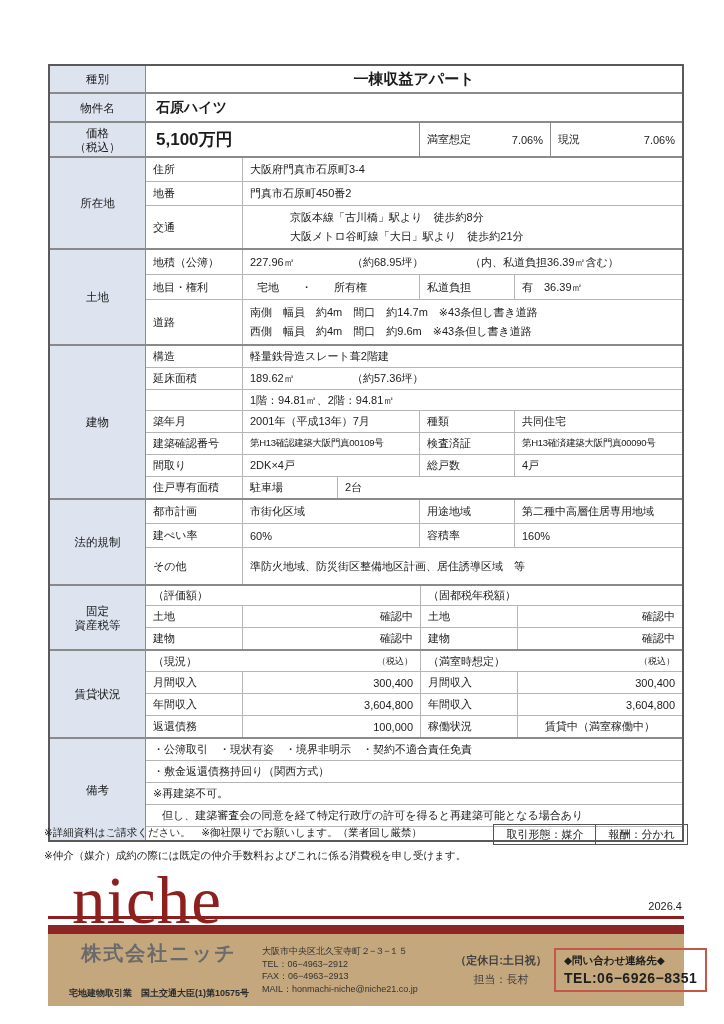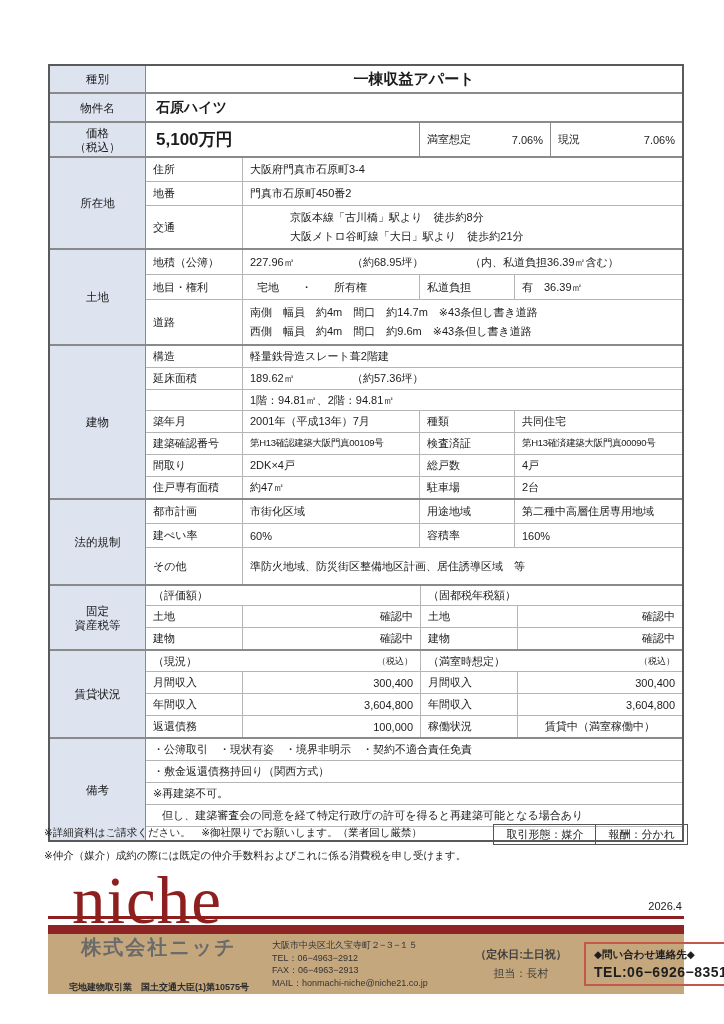--- a/index.html
+++ b/index.html
@@ -43,21 +43,21 @@
   .nbox{border:1px solid #555;padding:2px 12px;font-size:11px;white-space:nowrap;}
   .nbox + .nbox{border-left:none;}
   .note2{margin-top:4px;}
 
   
   .footer{position:absolute;left:48px;top:868px;width:636px;}
   .logo-line{position:relative;height:48px;border-bottom:3px solid #8e1f1f;}
   .logo{position:absolute;left:24px;bottom:-6px;font-family:Liberation Serif, serif;font-size:67px;line-height:44px;color:#8e1f1f;letter-spacing:1px;}
   .date{position:absolute;right:2px;bottom:4px;font-size:11px;color:#222;}
   .red-bar{height:9px;background:#8e2424;margin-top:6px;}
-  .tan{background:#c5a77e;display:flex;align-items:center;padding:0 8px;gap:10px;min-height:56px;box-sizing:border-box;}
+  .tan{background:#c5a77e;display:flex;align-items:center;padding:6px 8px;min-height:56px;box-sizing:border-box;}
   .co{width:206px;flex-shrink:0;text-align:center;}
   .co-name{font-size:20px;font-weight:bold;color:#6a6a6a;letter-spacing:2px;}
   .co-lic{font-size:9px;font-weight:bold;color:#2b2b2b;margin-top:20px;white-space:nowrap;}
   .ci{width:186px;flex-shrink:0;font-size:9px;color:#333;line-height:12.5px;}
   .sched{width:106px;flex-shrink:0;text-align:center;color:#404040;}
   .sched-holiday{font-size:11px;font-weight:bold;}
   .sched-person{font-size:11px;margin-top:4px;}
   .inq{flex:1;border:2px solid #c4564a;padding:4px 8px;box-sizing:border-box;color:#1e1e1e;}
   .inq-title{font-size:10.5px;font-weight:bold;}
   .inq-tel{font-size:14px;font-weight:bold;margin-top:2px;letter-spacing:0.5px;}
@@ -190,21 +190,20 @@
           <div class="cell v2 tiny">第H13確済建築大阪門真00090号</div>
         </div>
         <div class="row" style="min-height:21px">
           <div class="cell sub">間取り</div>
           <div class="cell v1">2DK×4戸</div>
           <div class="cell l2">総戸数</div>
           <div class="cell v2">4戸</div>
         </div>
         <div class="row" style="min-height:21px">
           <div class="cell sub">住戸専有面積</div>
-          <div class="cell v1">約47㎡</div>
           <div class="cell l2">駐車場</div>
           <div class="cell v2">2台</div>
         </div>
       </div>
     </div>
 
     <div class="sec">
       <div class="sec-label">法的規制</div>
       <div class="sec-body">
         <div class="row" style="min-height:23px">

